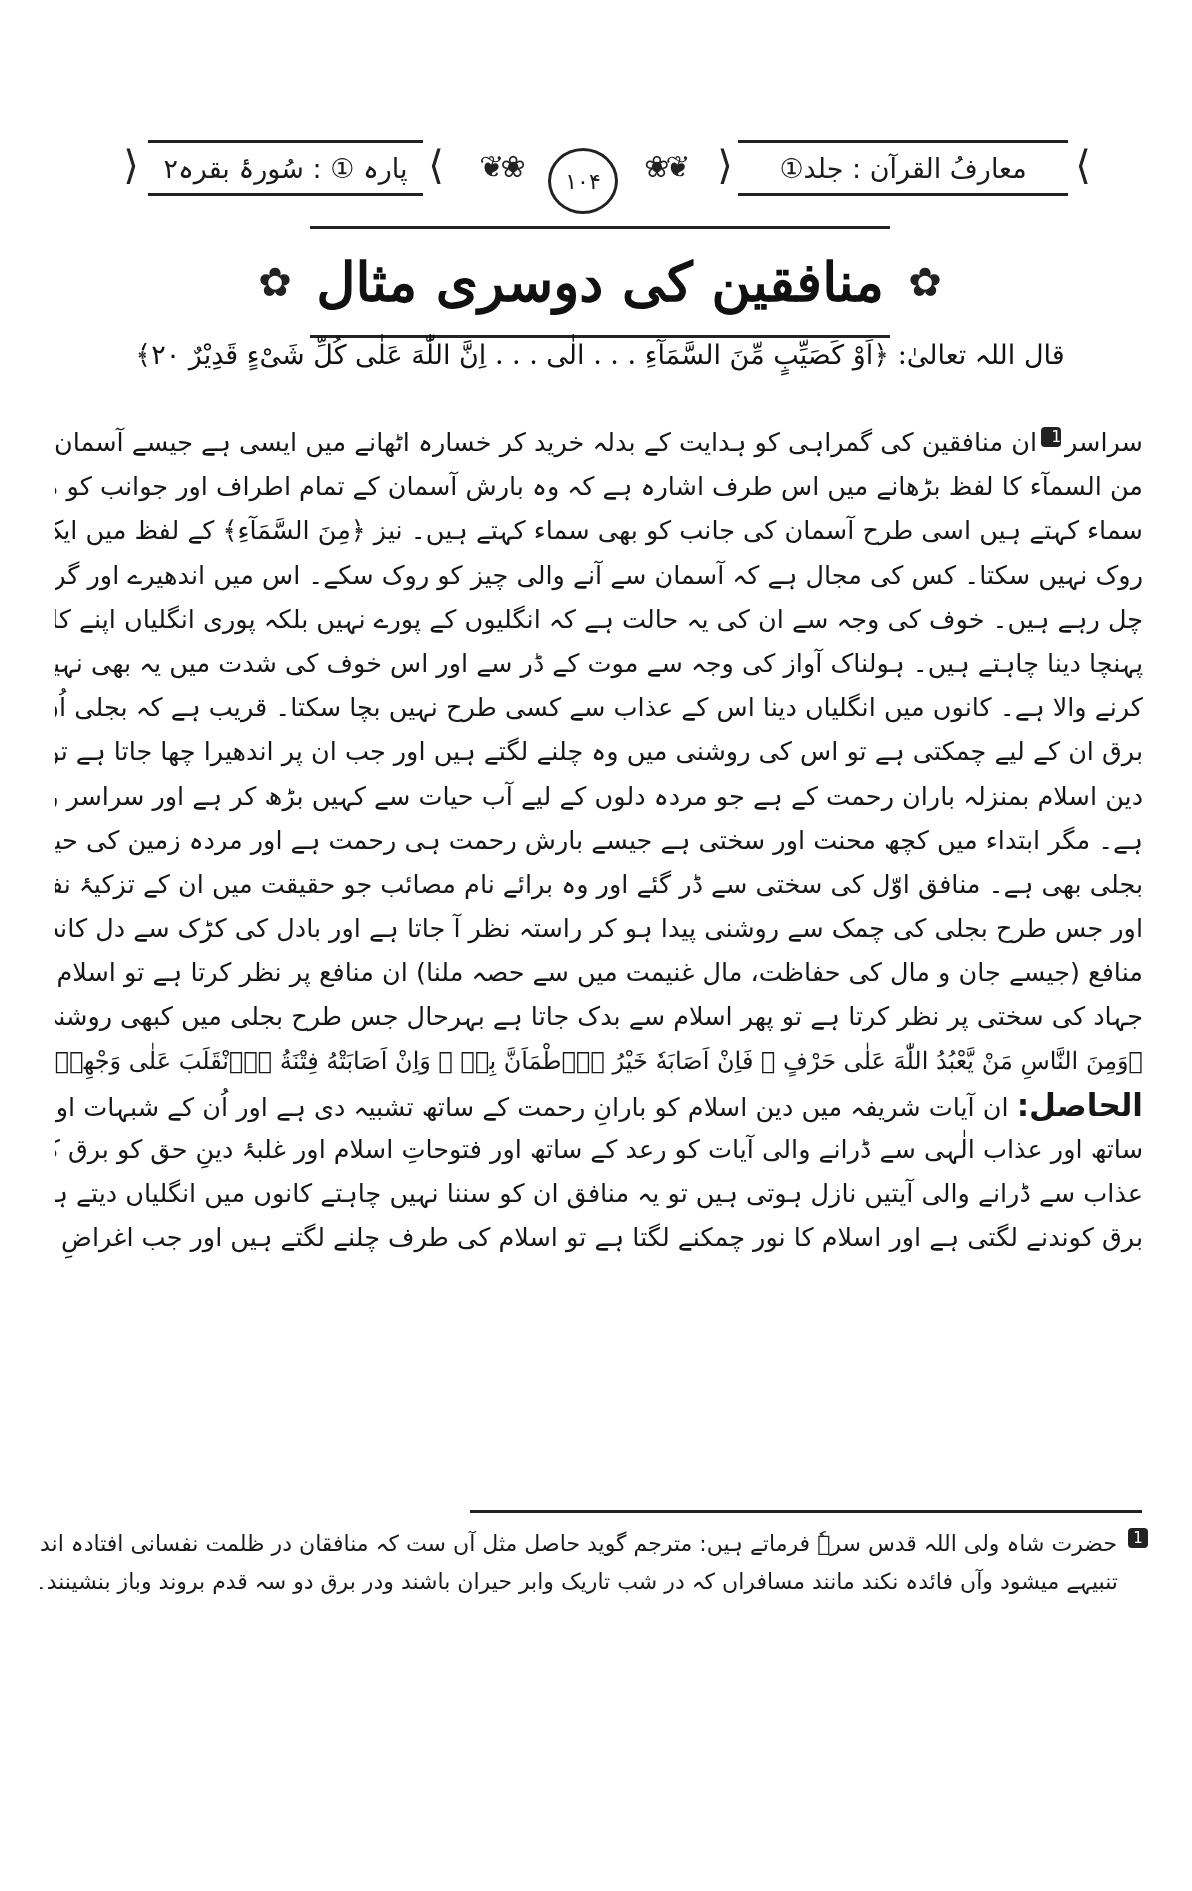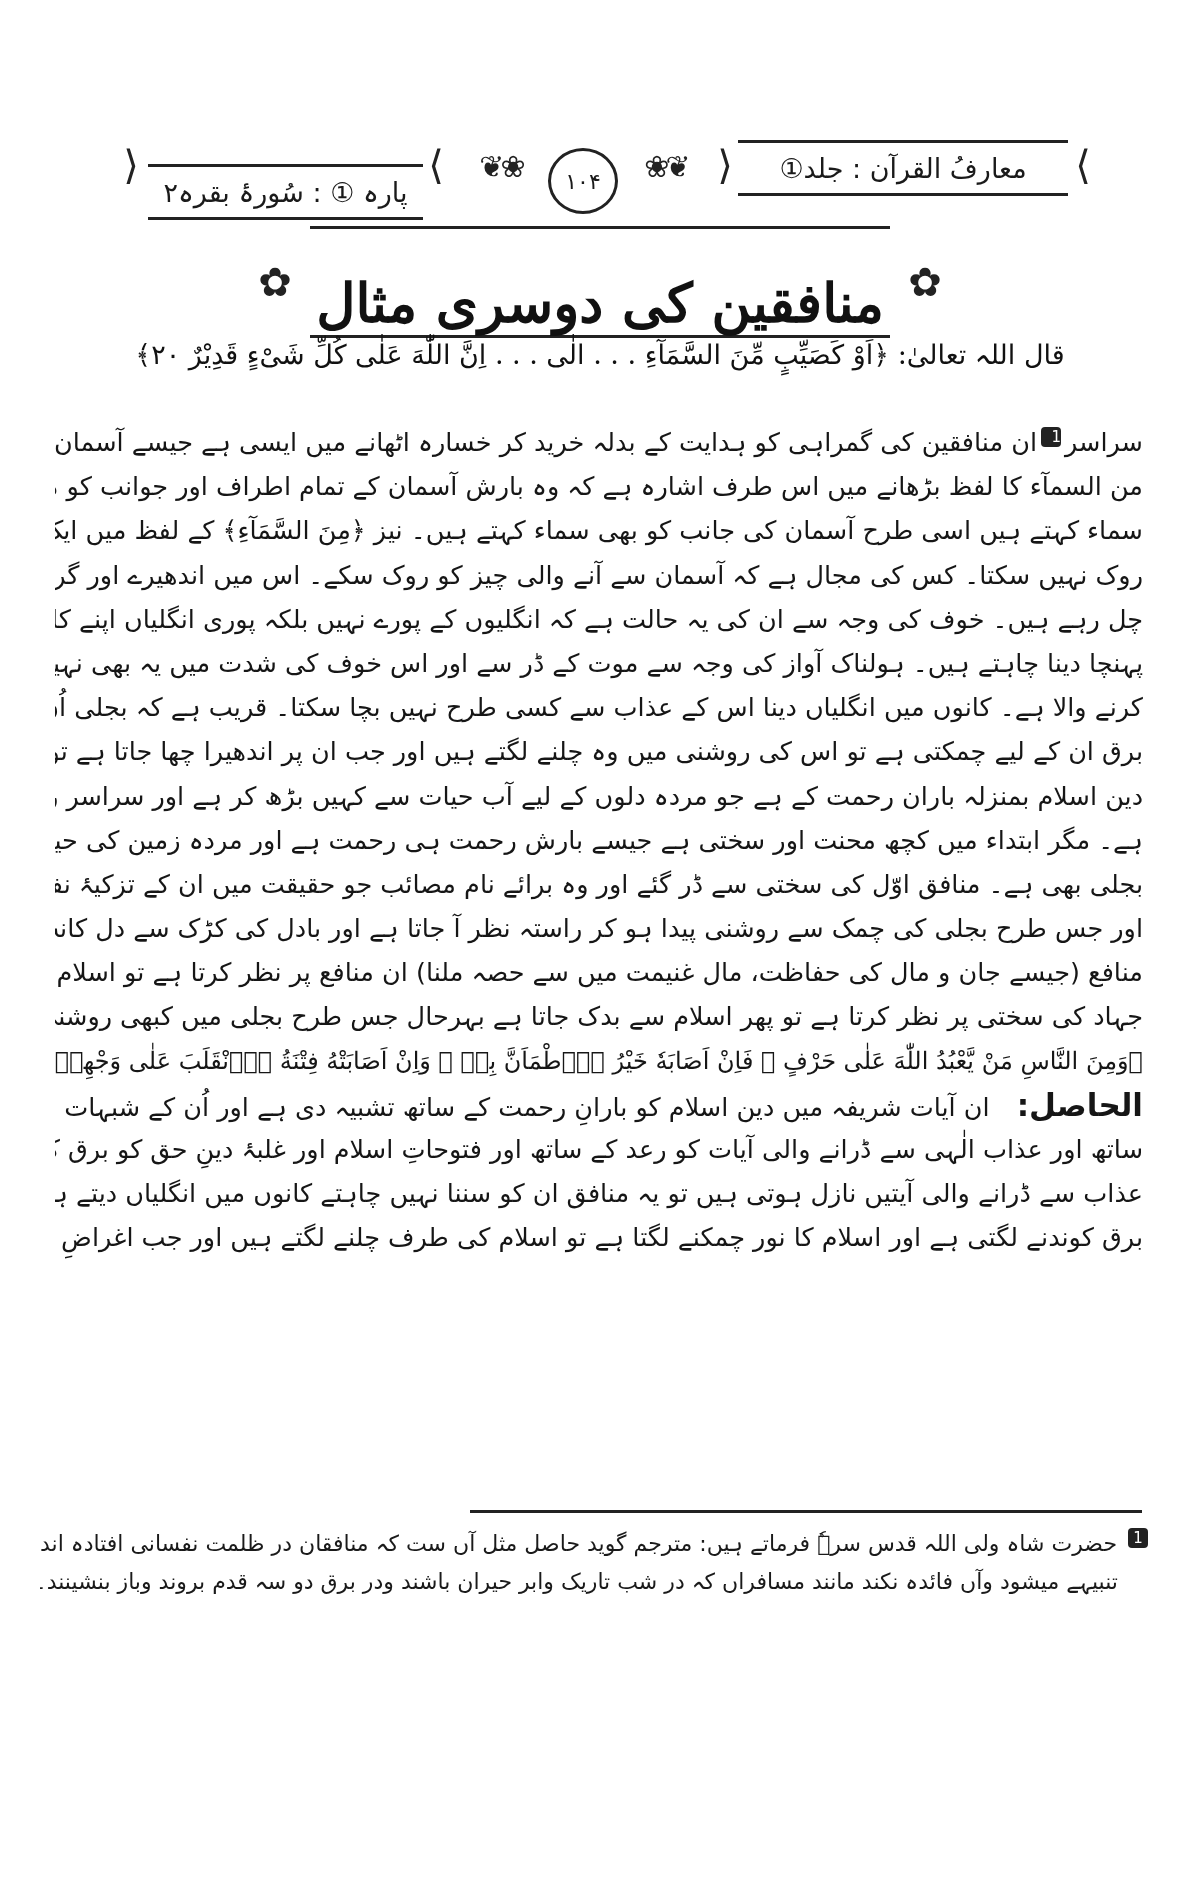--- a/index.html
+++ b/index.html
@@ -11,21 +11,21 @@
 
   
   .header { position: absolute; top: 132px; left: 118px; width: 1000px; height: 68px; }
   .hdr-box {
     position: absolute; top: 8px; height: 50px;
     border-top: 3px solid #222; border-bottom: 3px solid #222;
     display: flex; align-items: center; justify-content: center;
     direction: rtl; font-size: 27px; color: #1a1a1a;
   }
   .hdr-box.right { left: 620px; width: 330px; justify-content: center; }
-  .hdr-box.left  { left: 30px; width: 275px; margin-top: 24px; }
+  .hdr-box.left  { left: 30px; width: 275px; }
   .hdr-cap {
     position: absolute; top: 4px; width: 26px; height: 58px;
     font-size: 40px; line-height: 58px; text-align: center; color: #222;
   }
   .hdr-center { position: absolute; left: 335px; top: 0; width: 260px; height: 68px; }
   .orn-side {
     position: absolute; top: 10px; width: 95px; height: 48px;
     display: flex; align-items: center; justify-content: center;
     font-size: 30px; letter-spacing: -4px; color: #222;
   }
@@ -36,21 +36,21 @@
     border: 3px solid #222; border-radius: 50%;
     display: flex; align-items: center; justify-content: center;
     font-size: 22px; direction: rtl; box-sizing: border-box; background: #fff;
   }
 
   
   .title-wrap { position: absolute; top: 222px; left: 245px; width: 710px; height: 120px; }
   .title-box {
     position: absolute; left: 65px; right: 65px; top: 4px; bottom: 4px;
     border-top: 3px solid #222; border-bottom: 3px solid #222;
-    display: flex; align-items: flex-end; justify-content: center;
+    display: flex; align-items: center; justify-content: center;
   }
   .title-text {
     font-family: "DejaVu Serif", serif; font-size: 54px; font-weight: bold;
     direction: rtl; color: #111;
   }
   .title-orn {
     position: absolute; top: 10px; width: 60px; height: 100px;
     display: flex; align-items: center; justify-content: center;
     font-size: 40px; color: #222;
   }
@@ -70,21 +70,21 @@
     position: absolute; top: 420px; left: 55px; width: 1088px;
     direction: rtl; text-align: justify; text-align-last: right;
     font-size: 25.5px; line-height: 44.2px; color: #161616;
   }
   .line { display: block; white-space: nowrap; overflow: hidden; height: 44.2px; }
   .mark {
     display: inline-block; width: 20px; height: 20px; line-height: 20px;
     text-align: center; font-size: 15px; color: #fff; background: #222;
     border-radius: 4px; margin: 0 4px; vertical-align: super;
   }
-  .bold-lead { font-weight: bold; font-size: 31px; margin-left: 19px; }
+  .bold-lead { font-weight: bold; font-size: 31px; }
   .ayah-line {
     display: block; height: 44.2px; white-space: nowrap; overflow: hidden;
     font-family: "DejaVu Serif", serif; font-size: 24px;
   }
 
   
   .fn-rule { position: absolute; top: 1510px; left: 470px; width: 672px; height: 0; border-top: 3px solid #222; }
   .footnotes {
     position: absolute; top: 1525px; left: 40px; width: 1112px;
     direction: rtl; text-align: right; font-size: 22px; line-height: 38px; color: #1a1a1a;

